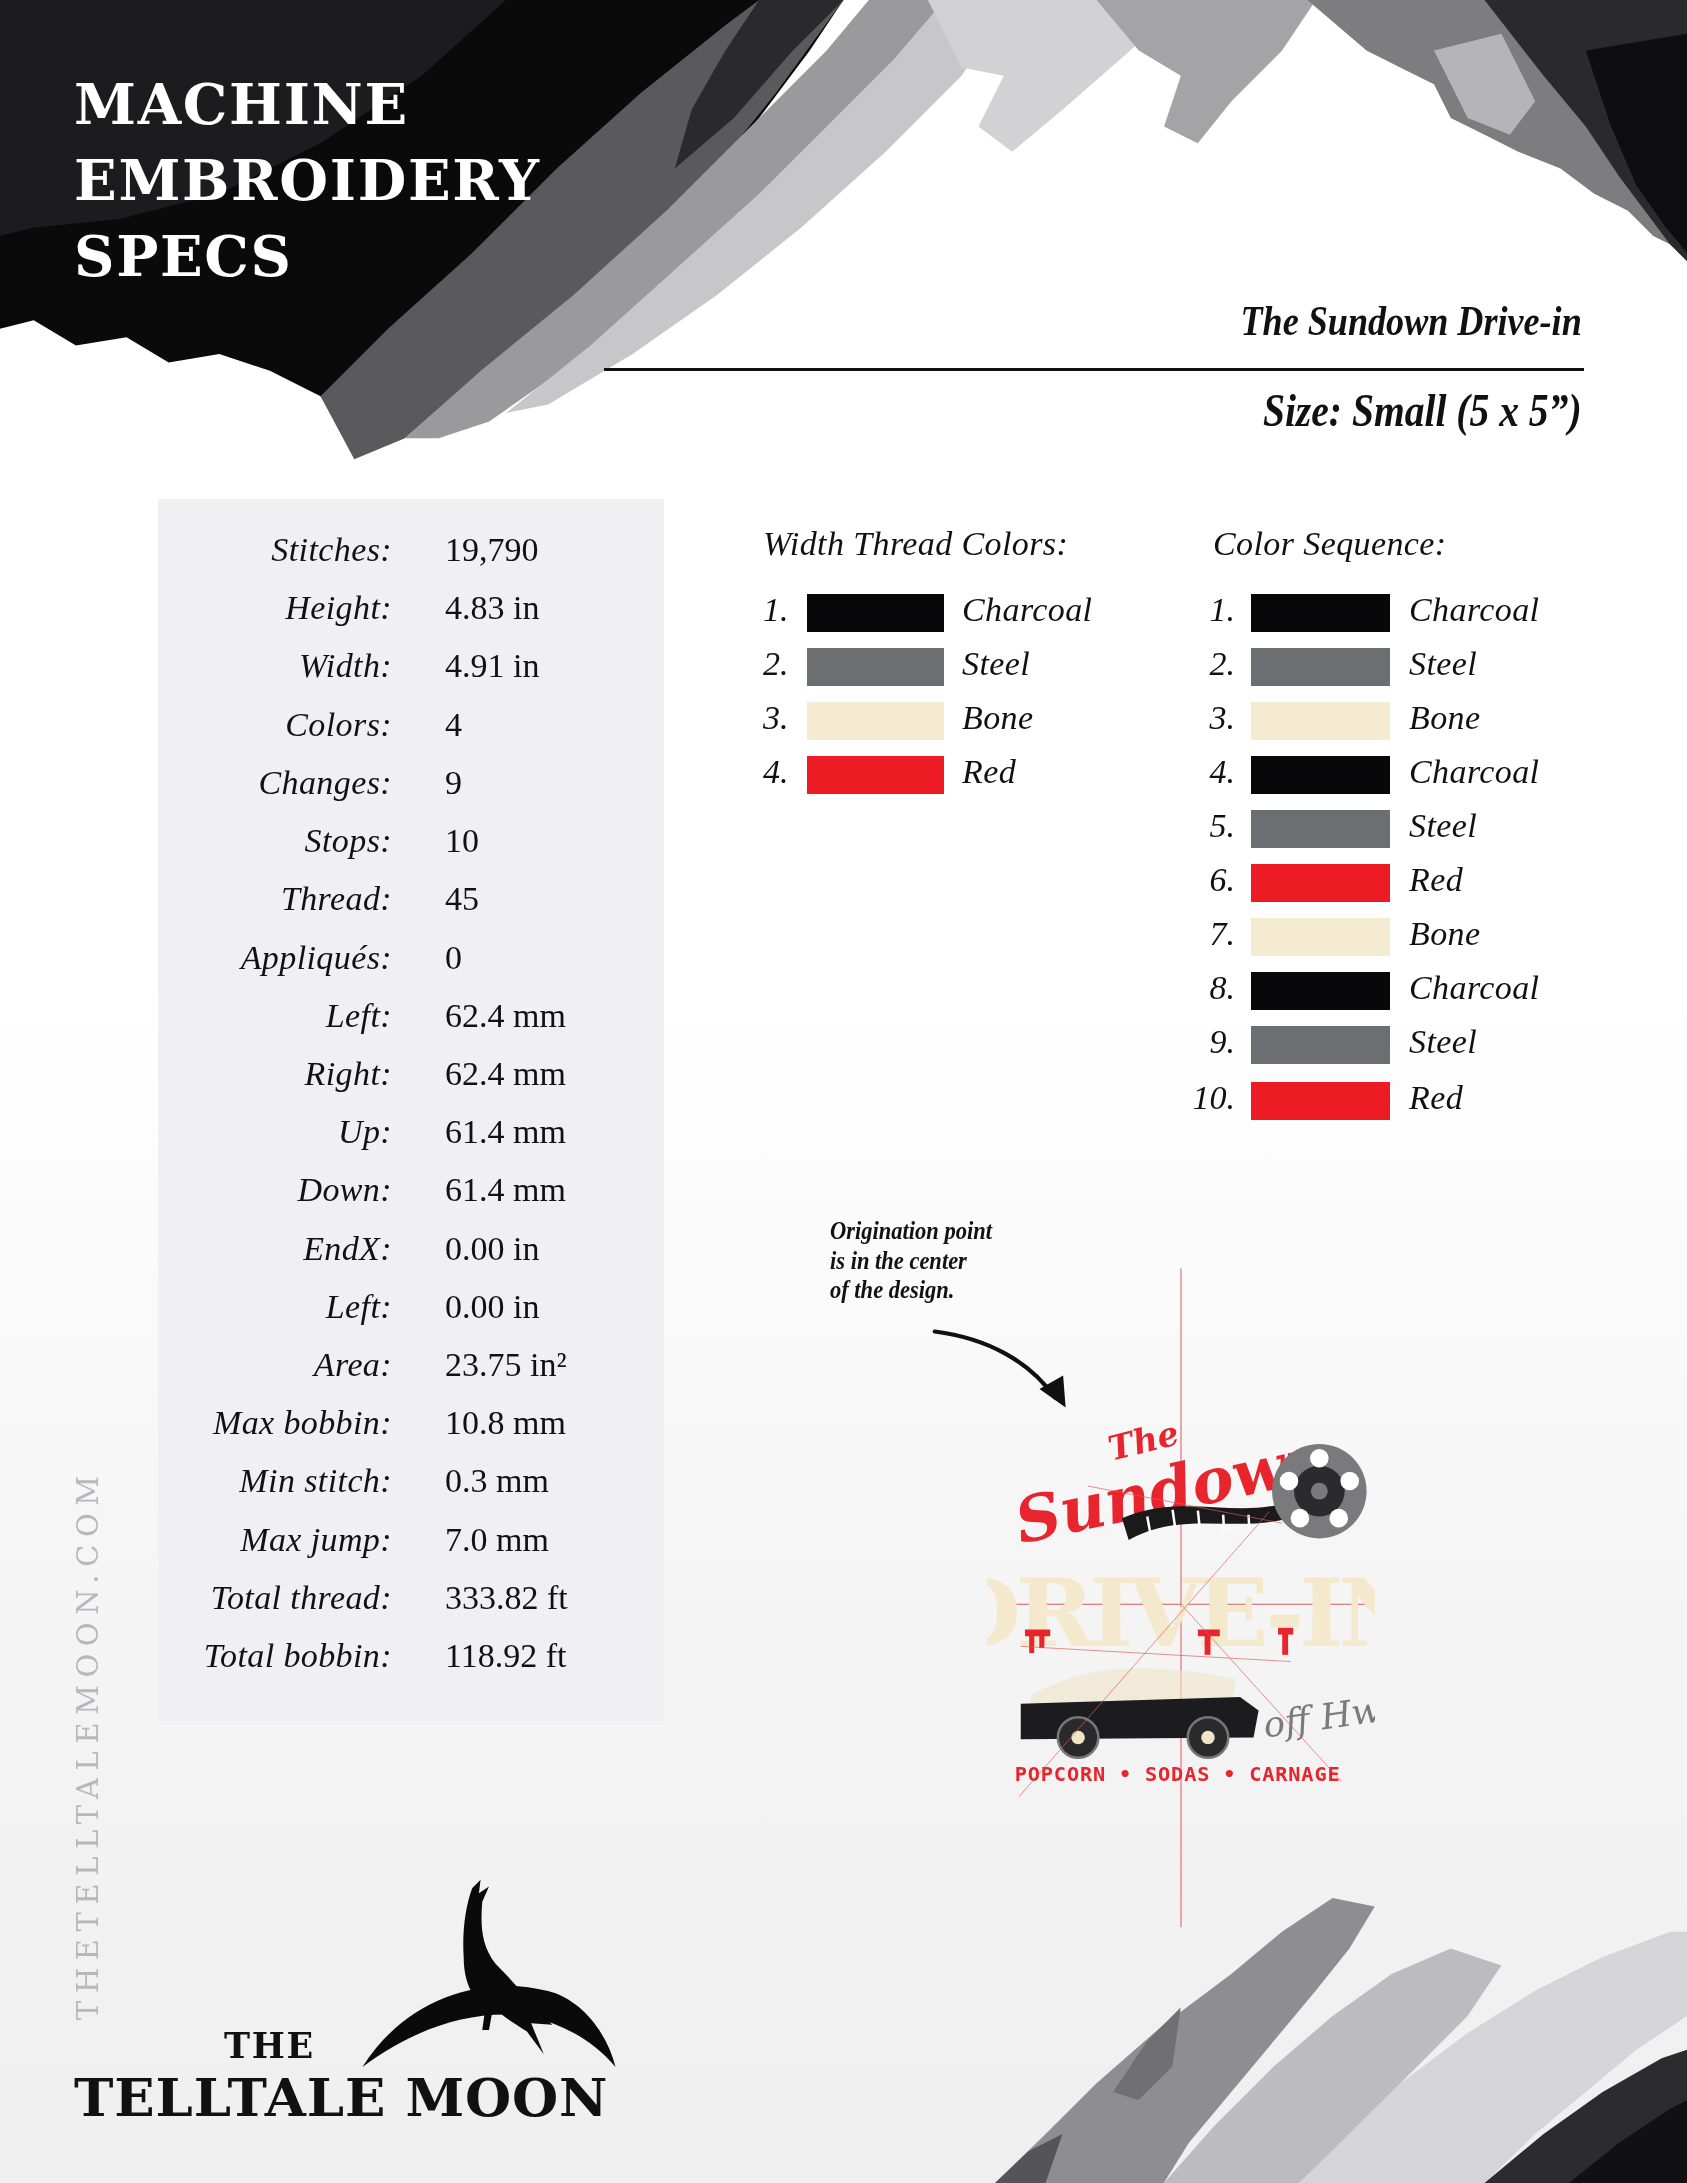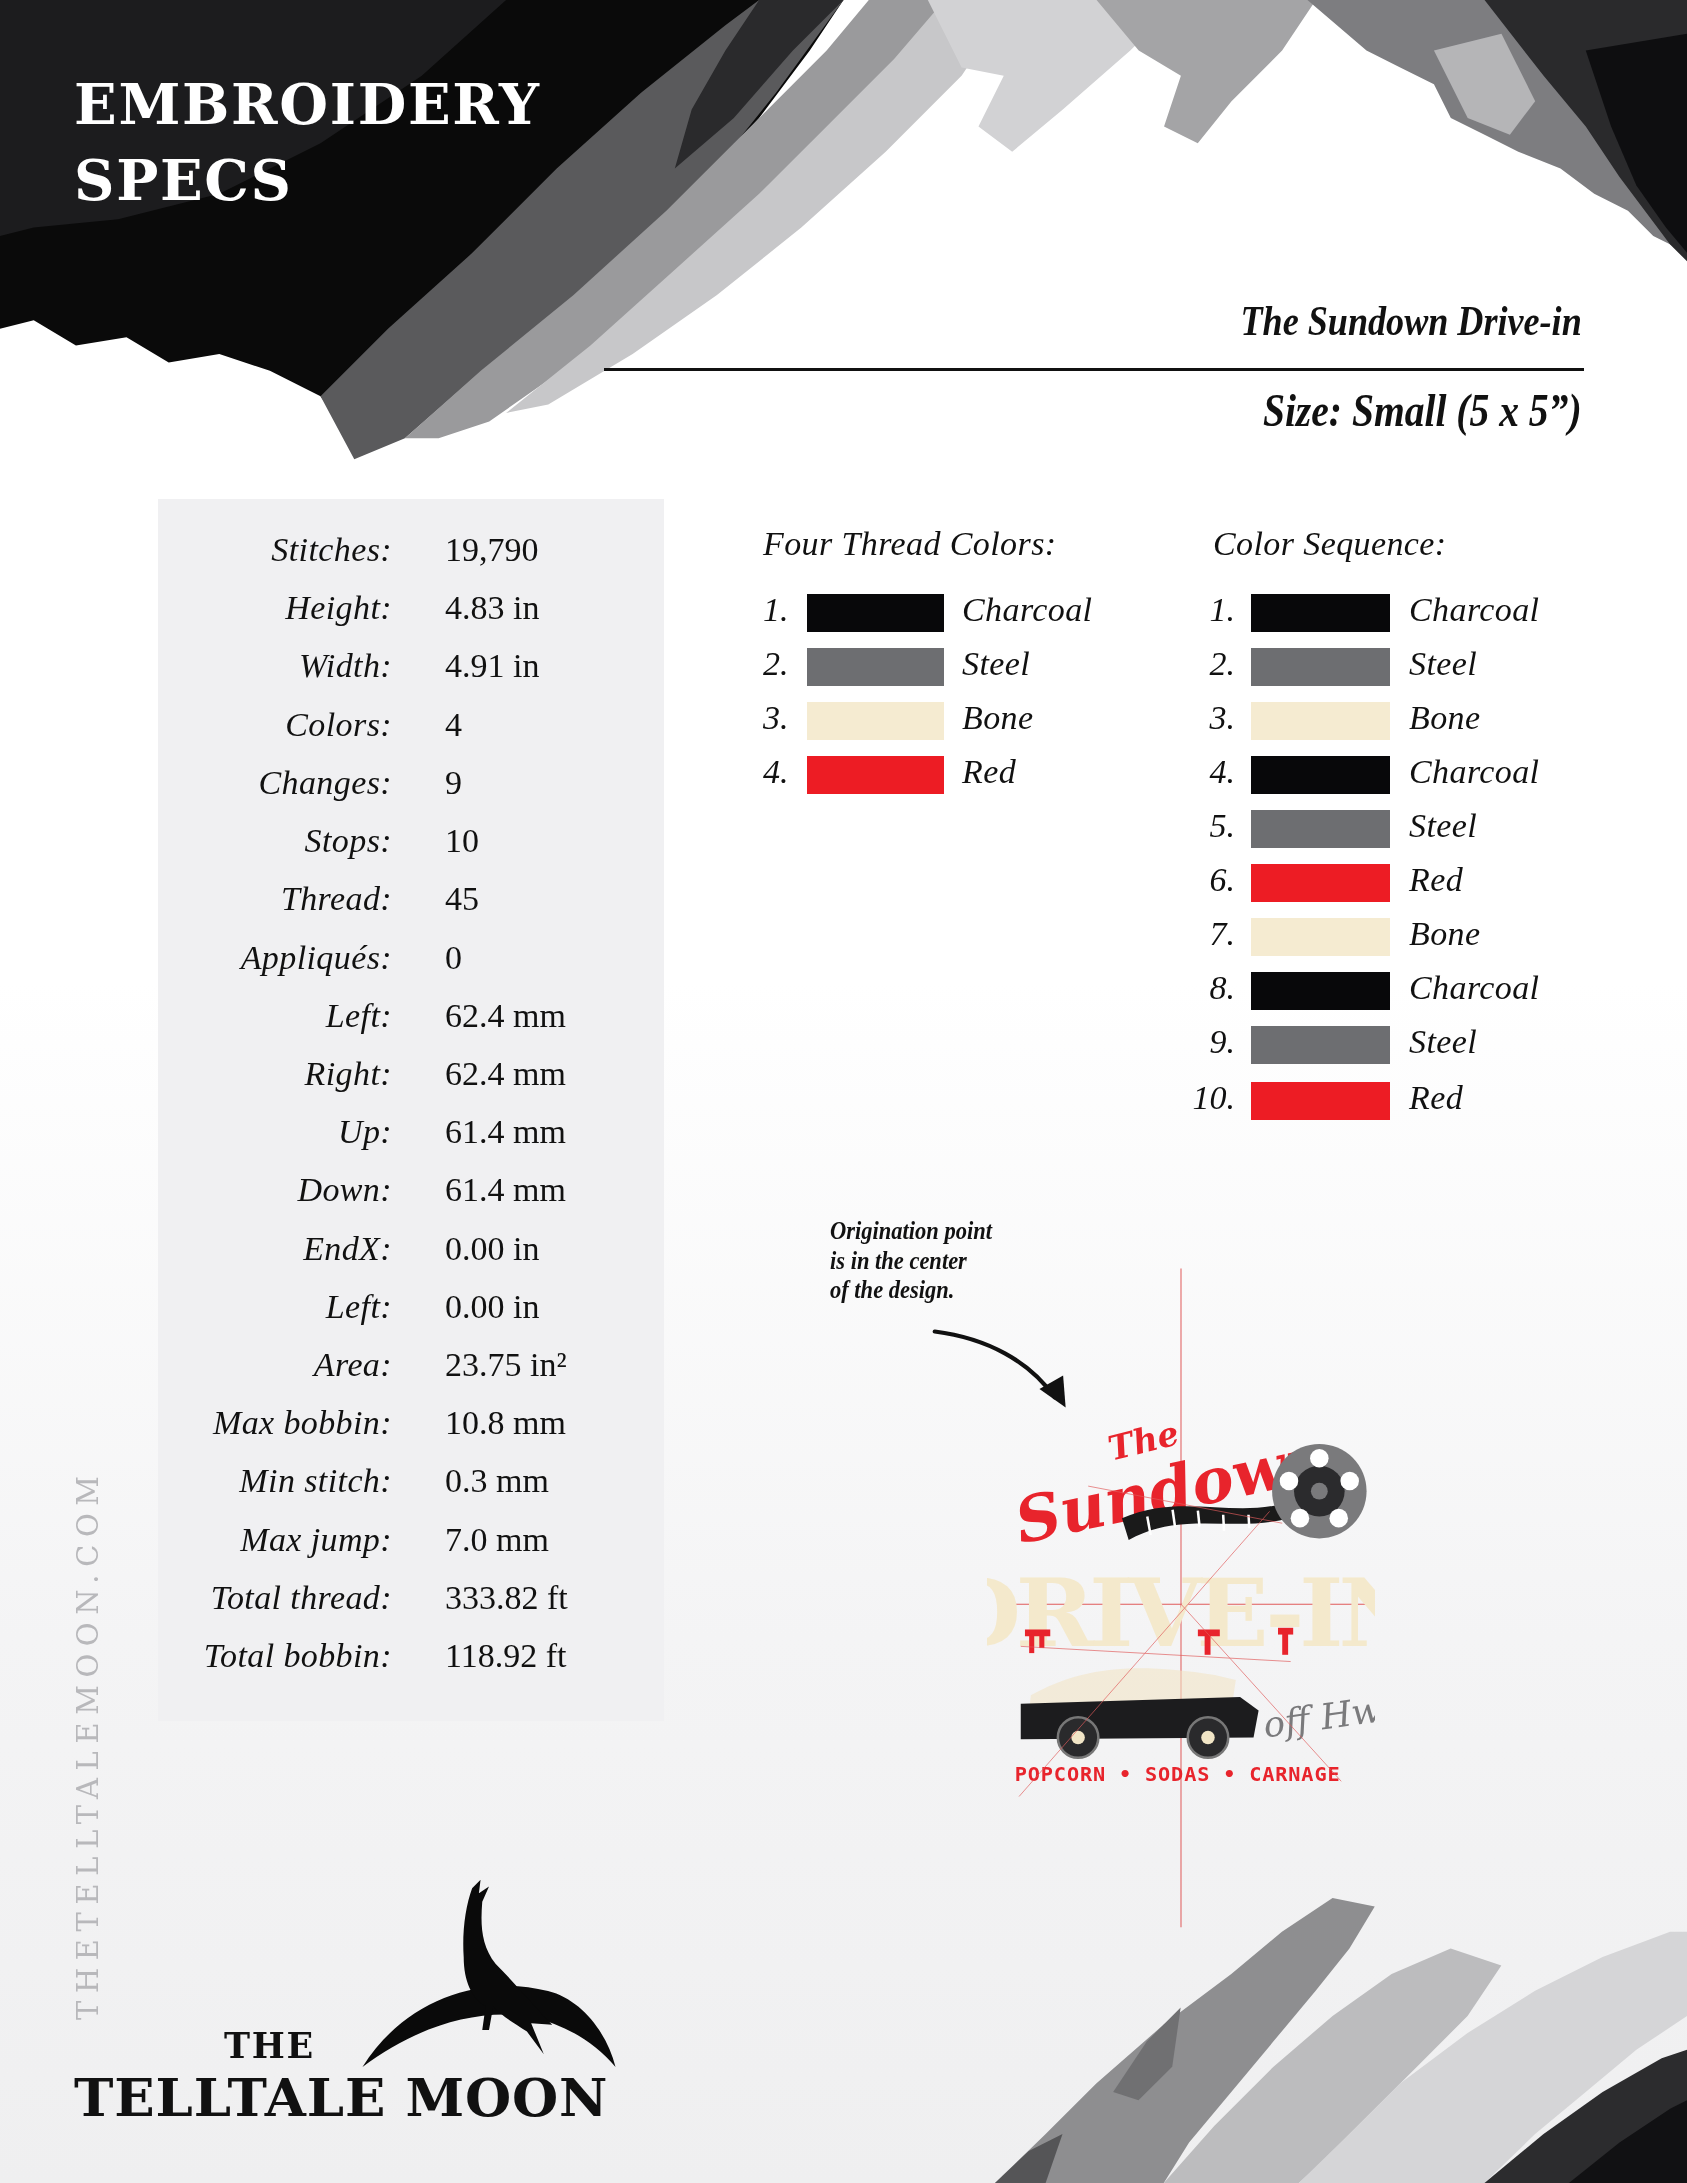--- a/index.html
+++ b/index.html
@@ -98,20 +98,21 @@
   <path d="M900,0 L1000,0 L940,60 L870,140 L800,200 L820,130 L860,60 Z" fill="#2a2a2c"></path>
   <path d="M1100,0 L1400,0 L1340,60 L1260,130 L1200,180 L1160,150 L1190,90 L1140,80 Z" fill="#d2d2d4"></path>
   <path d="M1300,0 L1560,0 L1520,60 L1460,120 L1420,170 L1380,150 L1400,90 L1350,60 Z" fill="#a4a4a6"></path>
   <path d="M1550,0 L2000,0 L2000,300 L1960,280 L1930,250 L1890,230 L1850,200 L1800,180 L1760,160 L1720,140 L1700,100 L1660,80 L1620,60 Z" fill="#7d7d80"></path>
   <path d="M1760,0 L2000,0 L2000,310 L1980,290 L1950,250 L1920,210 L1880,150 L1830,90 Z" fill="#2a2a2c"></path>
   <path d="M1880,60 L2000,40 L2000,300 L1975,270 L1940,220 L1910,150 Z" fill="#0e0e10"></path>
   <path d="M1700,60 L1780,40 L1820,120 L1790,160 L1740,140 Z" fill="#b5b5b7"></path>
 </svg>
 
 <div class="main-title">
+  <div>MACHINE</div>
   <div>EMBROIDERY</div>
   <div>SPECS</div>
 </div>
 
 <div class="design-name">The Sundown Drive-in</div>
 <div class="header-rule"></div>
 <div class="design-size">Size: Small (5 x 5”)</div>
 
 <div class="specs-panel">
   <div class="spec-row" style="top:32px">
@@ -189,21 +190,21 @@
   <div class="spec-row" style="top:1080px">
       <span class="spec-label">Total thread:</span>
       <span class="spec-value">333.82 ft</span>
     </div>
   <div class="spec-row" style="top:1138px">
       <span class="spec-label">Total bobbin:</span>
       <span class="spec-value">118.92 ft</span>
     </div>
 </div>
 
-<div class="section-heading" style="left:763px; top:525px;">Four Thread Colors:</div>
+<div class="section-heading" style="left:763px; top:525px;">Width Thread Colors:</div>
 <div>
   <div class="swatch-row" style="left:763px; top:594px;">
     <span class="swatch-num" style="left:0; width:30px; text-align:left;">1.</span>
     <span class="swatch" style="left:44px; width:137px; background:#08080a;"></span>
     <span class="swatch-name" style="left:199px;">Charcoal</span>
   </div>
   <div class="swatch-row" style="left:763px; top:648px;">
     <span class="swatch-num" style="left:0; width:30px; text-align:left;">2.</span>
     <span class="swatch" style="left:44px; width:137px; background:#6d6e71;"></span>
     <span class="swatch-name" style="left:199px;">Steel</span>

